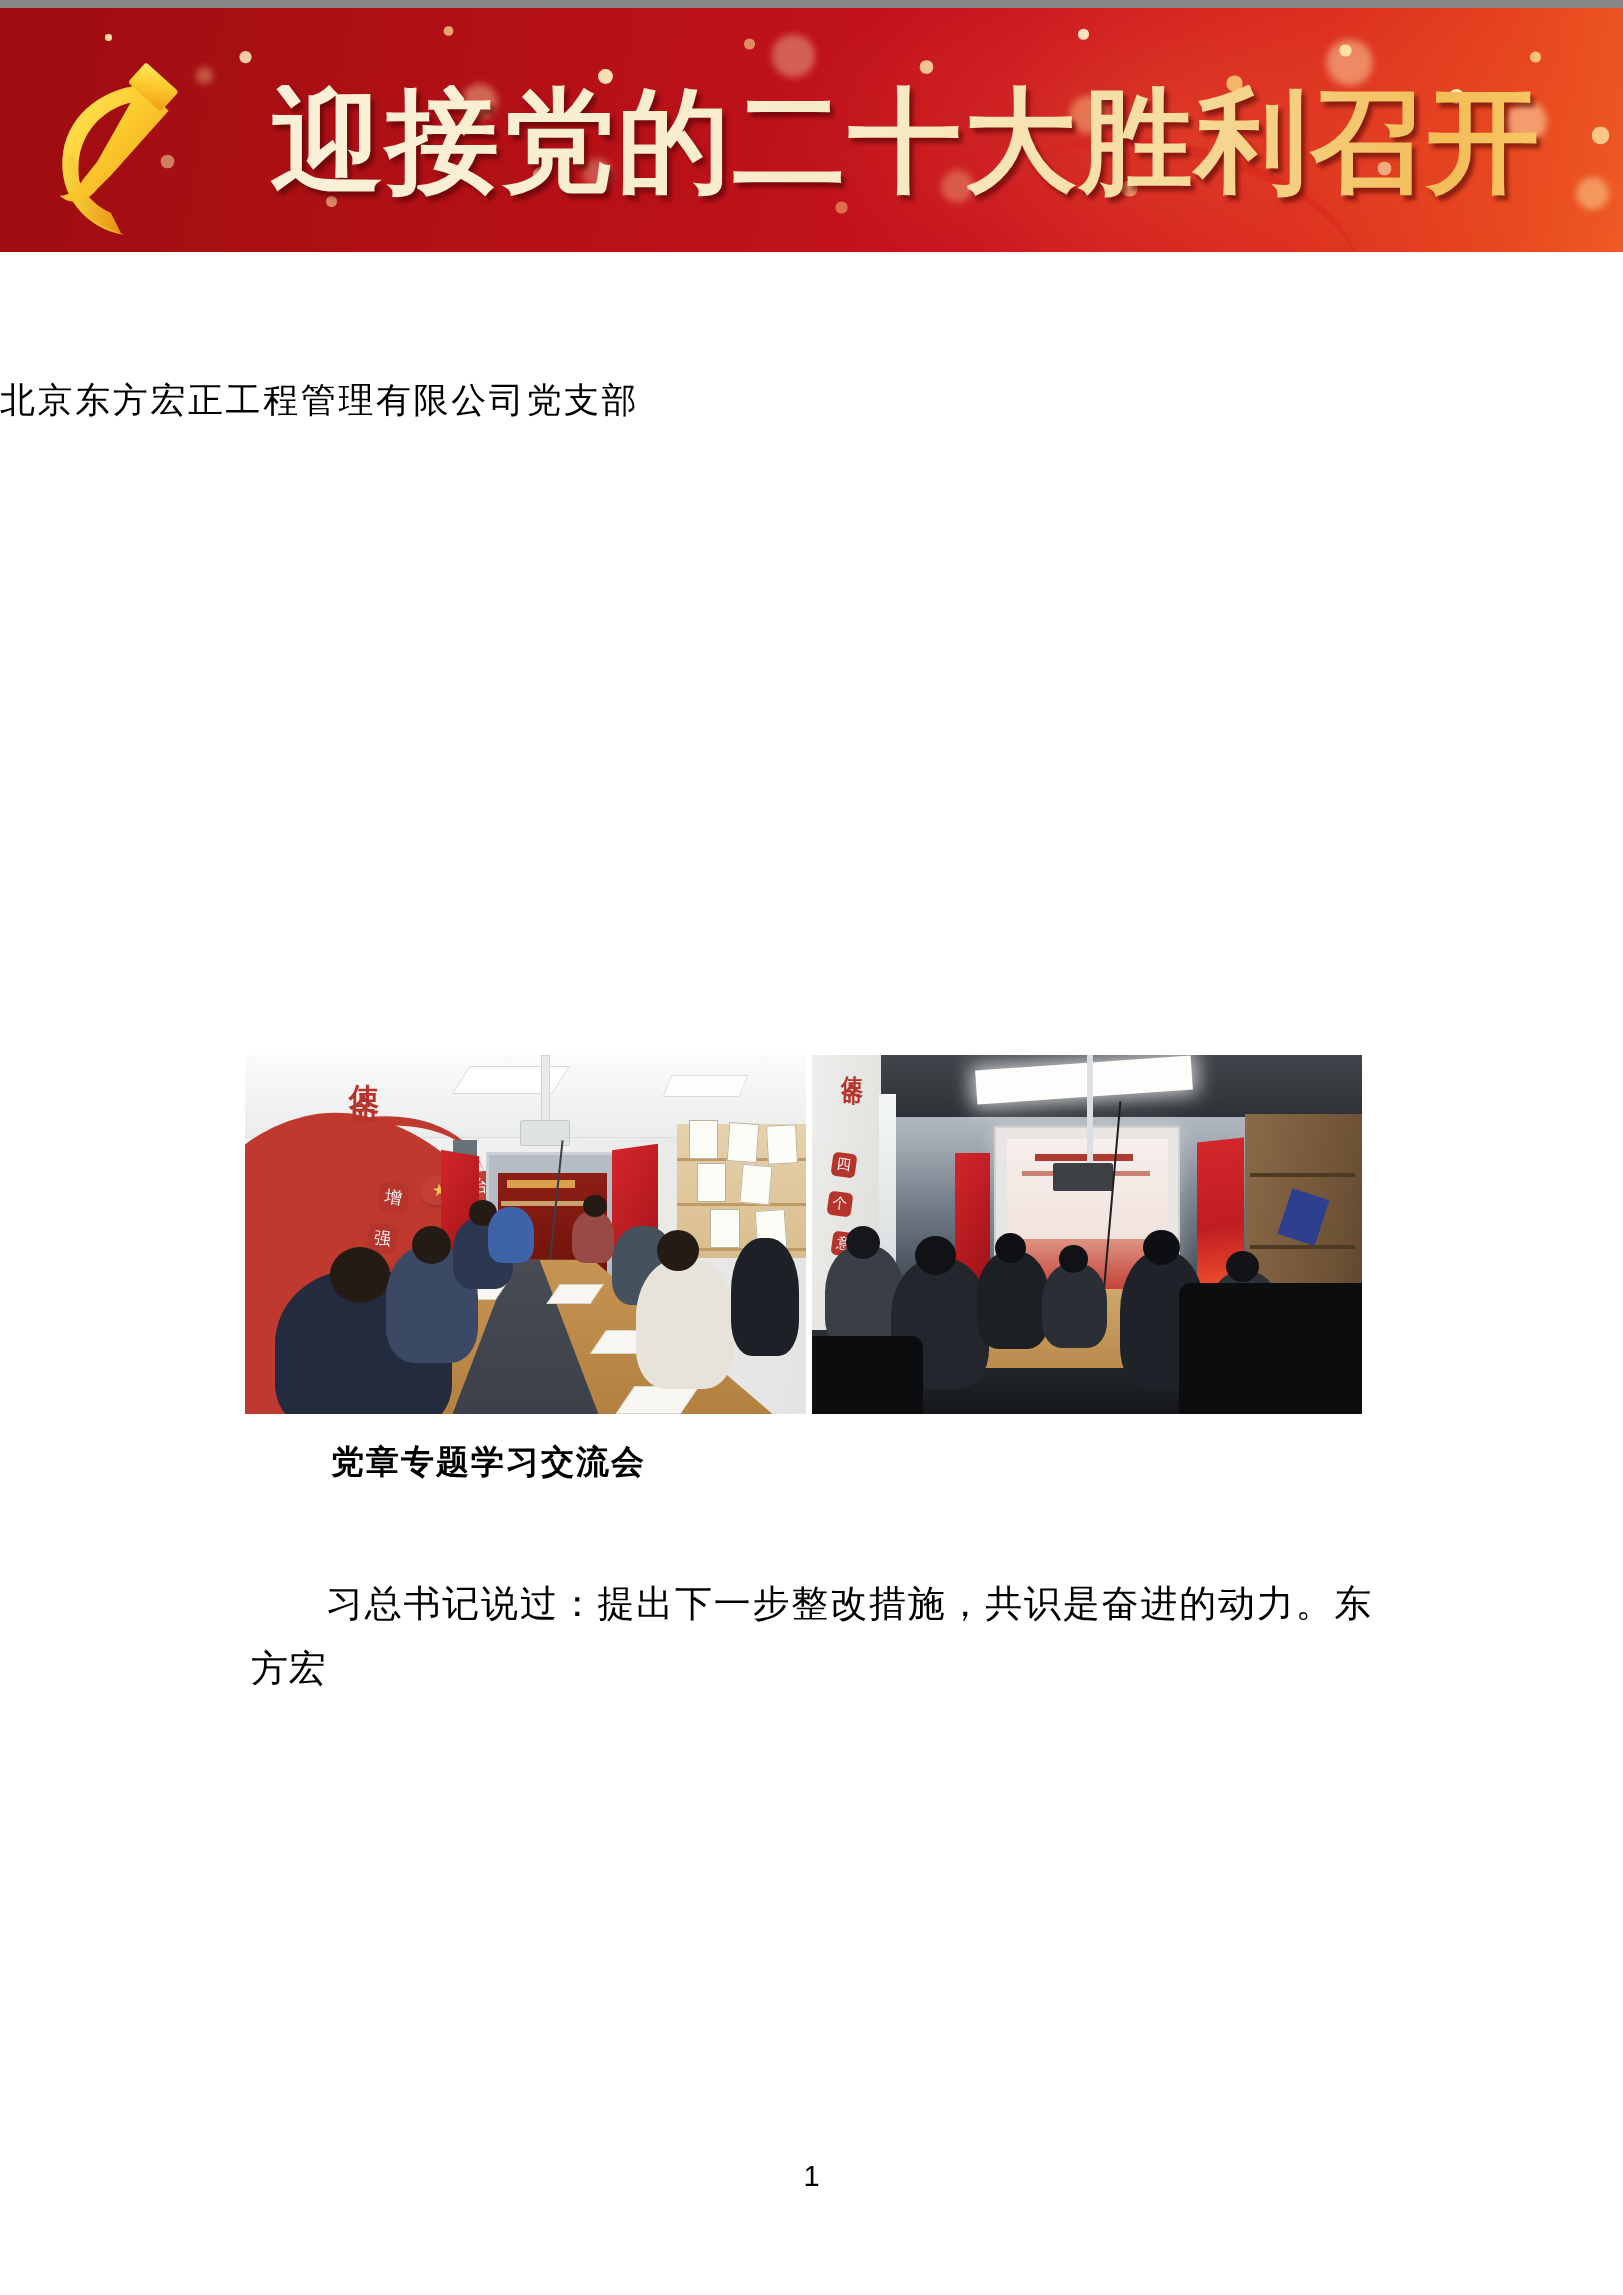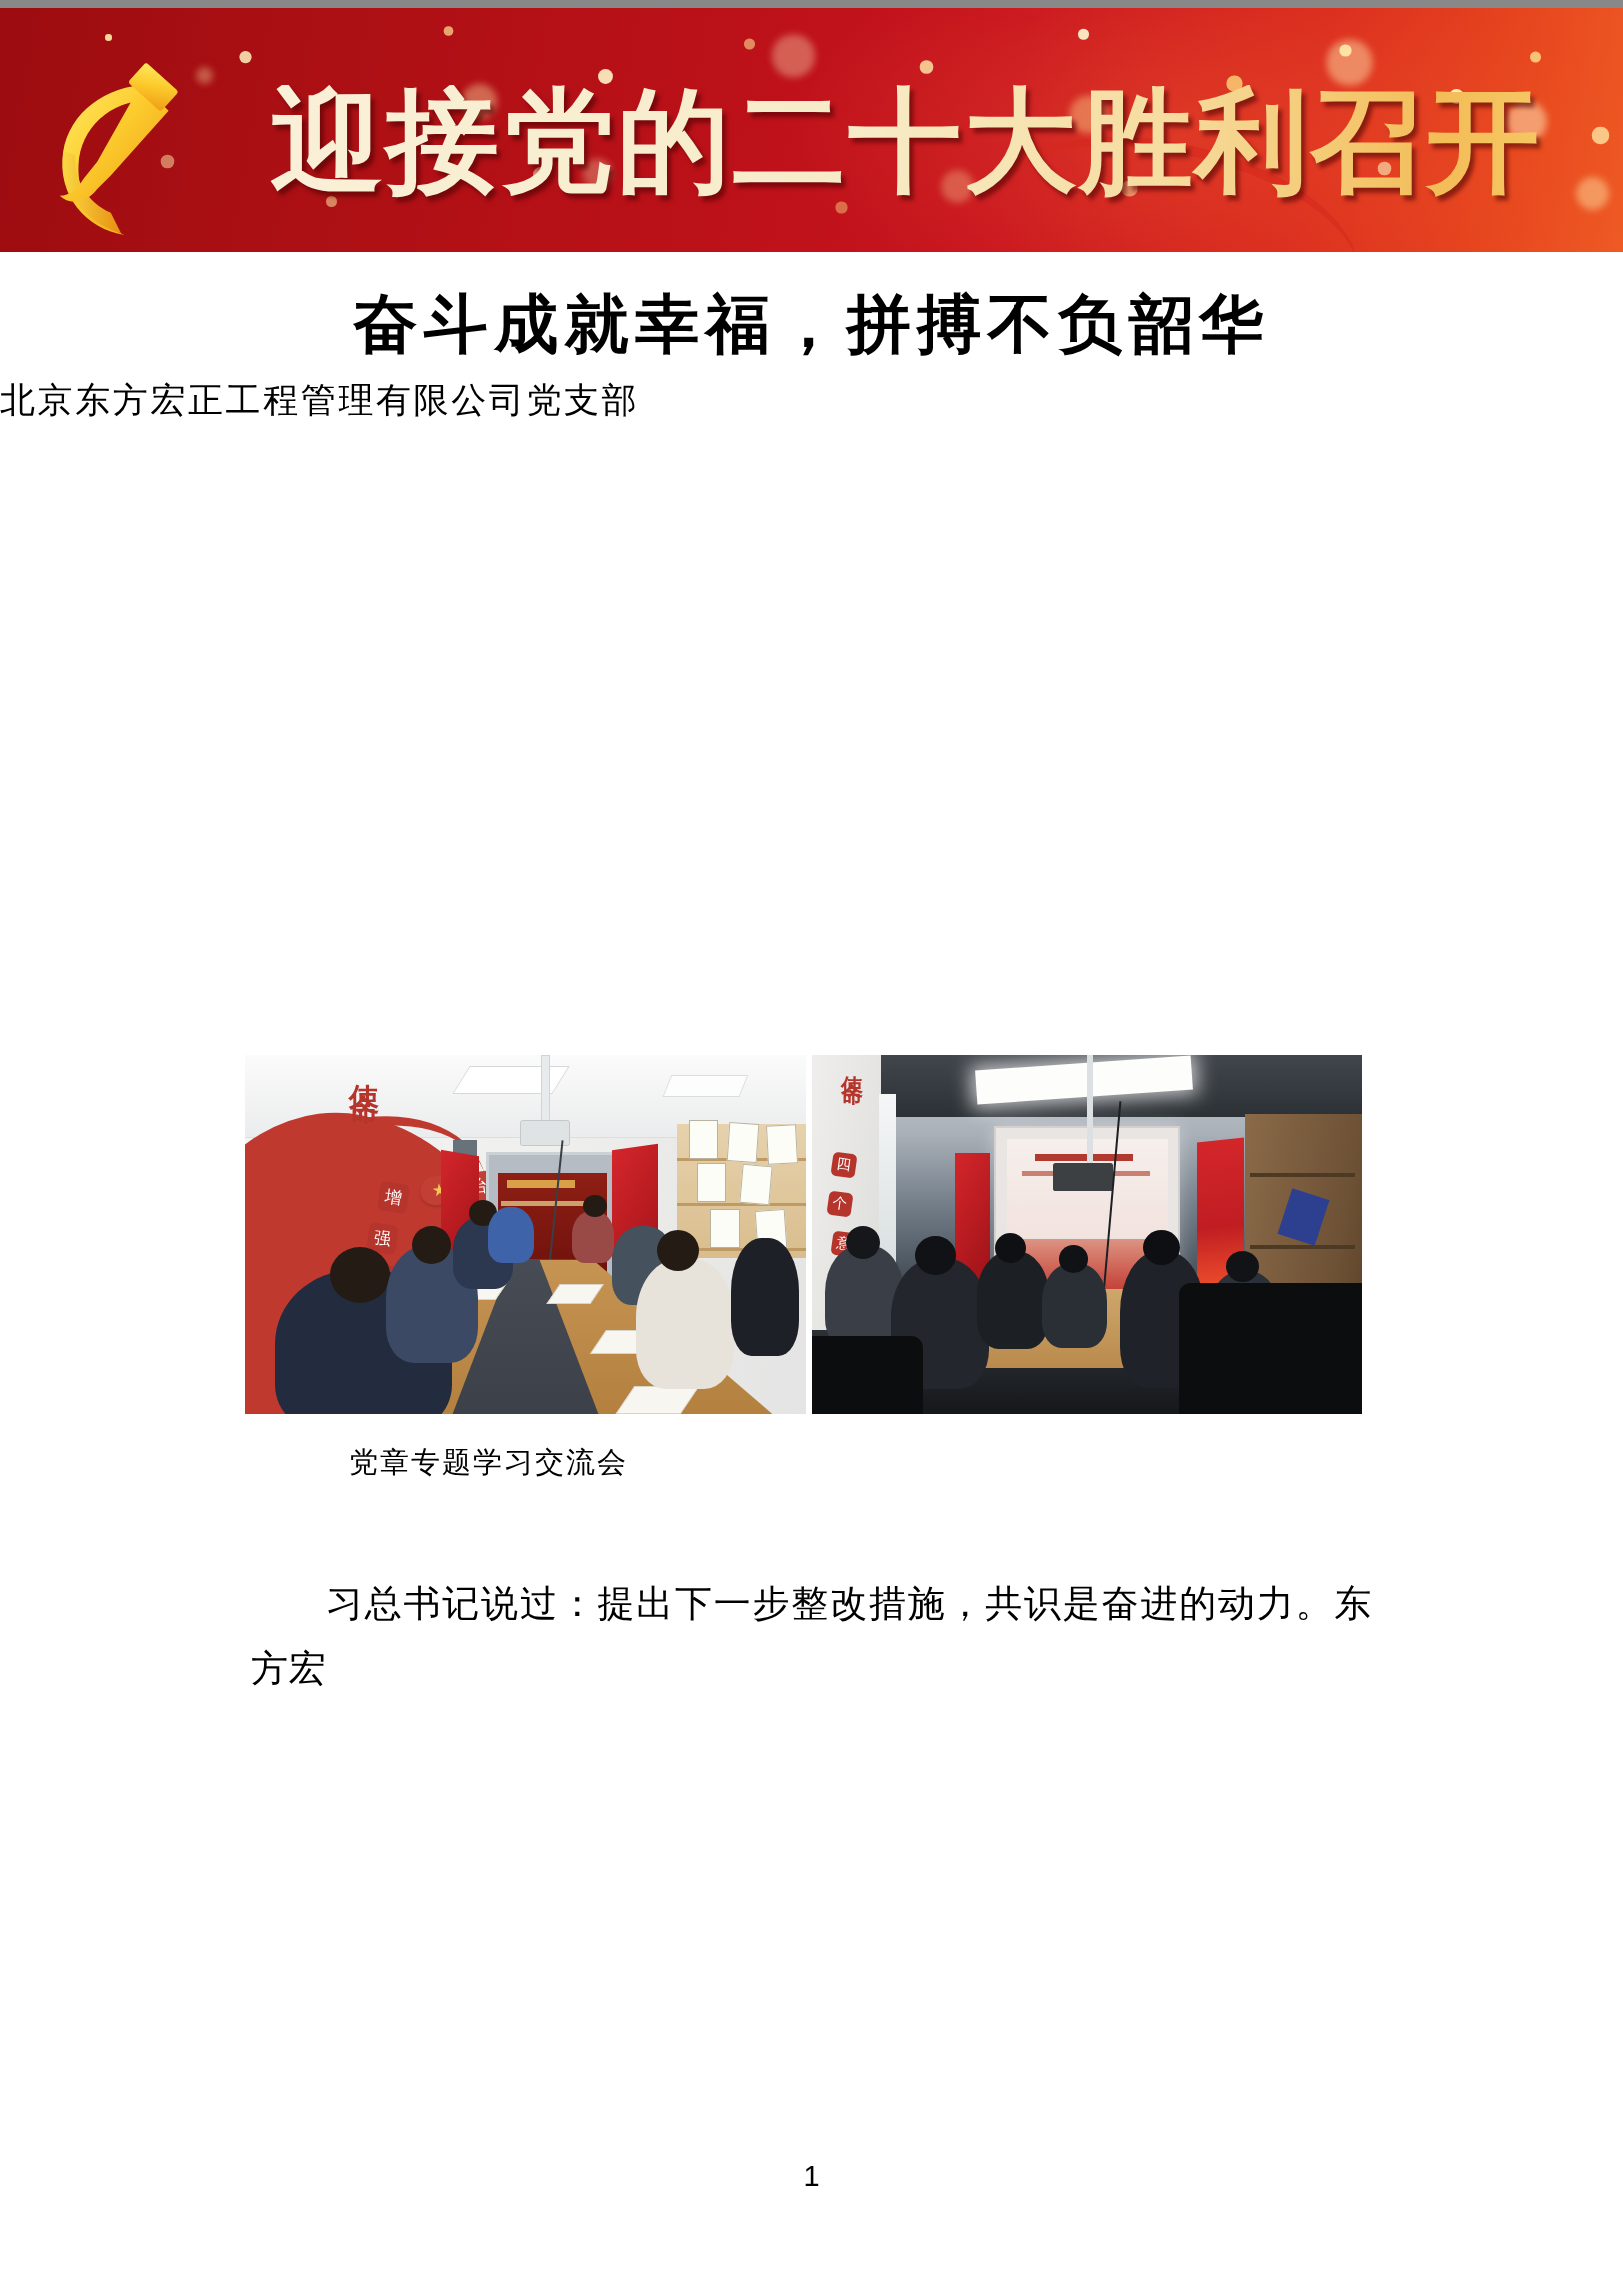--- a/index.html
+++ b/index.html
@@ -108,21 +108,21 @@
      background:linear-gradient(180deg,#d3262b 0%,#c01d22 55%,#e8492a 90%,#f0633a 100%);}
   .R-cab{left:433px;top:59px;width:117px;height:275px;background:linear-gradient(100deg,#8a6a48,#6e5236 70%,#5a4129);}
   .R-cabline{left:5.2px;width:105px;height:3.9px;background:#4d3а24;background:#4d3a24;}
   .R-folder{left:39px;top:79px;width:39px;height:48px;background:#2d3f8f;transform:rotate(18deg);}
   .R-note{left:63px;top:170px;width:37px;height:47px;background:#e9e7e2;border:0.7px solid #c9c5bd;}
   .R-table{left:98px;bottom:46px;width:281px;height:79px;clip-path:polygon(0 100%,18% 0,82% 0,100% 100%);
      background:linear-gradient(#cfa76b,#b98a4c);}
   .chairR{background:#0c0d0f;border-radius:11.8px 11.8px 5.2px 5.2px;}
 
   
-  .caption{position:absolute;top:1431px;height:47px;font-size:29px;letter-spacing:2px;white-space:nowrap;text-align:center;line-height:47px;}
+  .caption{position:absolute;top:1431px;height:47px;font-size:33px;letter-spacing:2px;white-space:nowrap;text-align:center;line-height:47px;font-weight:bold;}
   #cap1{left:245px;width:561px;transform:translateX(-37px);}
   #cap2{left:812px;width:550px;transform:translateX(33px);}
 
   
   .page-number{position:absolute;left:0;top:2152px;width:1623px;text-align:center;font-size:29px;font-family:"Liberation Sans","DejaVu Sans",sans-serif;}
 </style>
 </head>
 <body>
 
 <div class="page">
@@ -145,21 +145,20 @@
         </linearGradient>
       </defs>
       <path fill="url(#gold)" d="M78 10 C48 4 20 22 16 48 C12 74 30 94 52 97 C36 90 24 76 25 56 C26 34 44 18 66 18 Z"></path>
       <path fill="url(#gold2)" d="M16 48 C14 70 28 90 50 96 L44 84 C30 78 22 64 23 50 Z"></path>
       <path fill="url(#gold)" d="M62 8 L78 24 L44 62 L36 70 C30 78 20 80 14 74 C20 74 24 70 28 64 L36 54 Z"></path>
       <rect x="56" y="2" width="26" height="16" rx="2" transform="rotate(42 69 10)" fill="url(#gold)"></rect>
     </svg>
     <div class="banner-slogan">迎接党的二十大胜利召开</div>
   </div>
 
-  <div class="doc-title">奋斗成就幸福，拼搏不负韶华</div>
   <div class="doc-subtitle">北京东方宏正工程管理有限公司党支部</div>
 
 
   <div class="photo" id="photoL">
     <div class="L-wall"></div>
     <div class="L-ceil"></div>
     <div class="L-light1"></div>
     <div class="L-light2"></div>
     <div class="L-redblob"></div>
     <div class="L-ribbon"></div>

